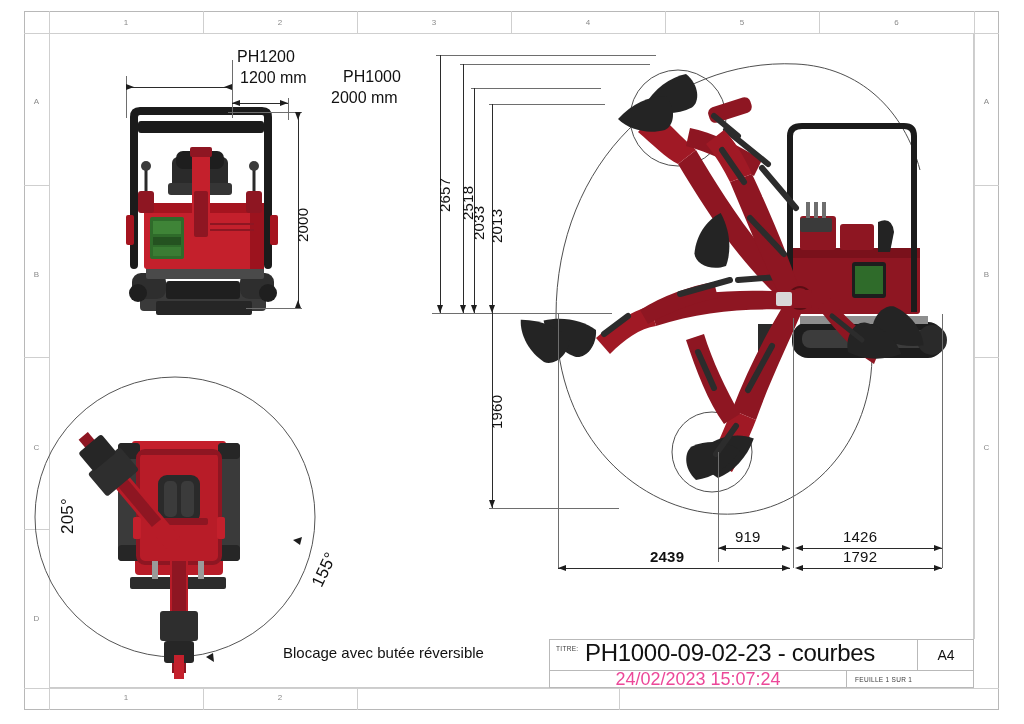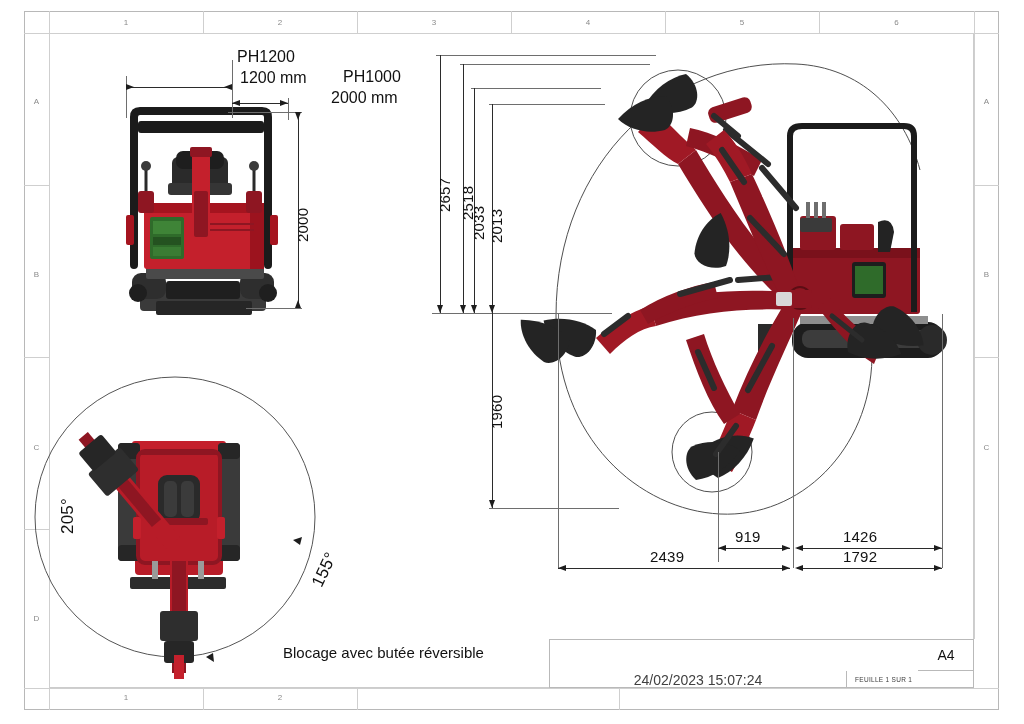--- a/index.html
+++ b/index.html
@@ -28,21 +28,21 @@
   .dimtext{position:absolute;font-size:15px;color:#111;font-family:"Liberation Sans",sans-serif;white-space:nowrap;letter-spacing:.2px;}
   .dimtext.vert{transform-origin:0 0;transform:rotate(-90deg);}
   .label{position:absolute;font-size:16px;color:#111;white-space:nowrap;font-family:"Liberation Sans",sans-serif;}
 
   
   .tb{position:absolute;left:549px;top:639px;width:425px;height:49px;border:1px solid #b9b9b9;box-sizing:border-box;background:#fff;}
   .tb-main{position:absolute;left:0;top:0;width:368px;height:31px;border-right:1px solid #b9b9b9;border-bottom:1px solid #b9b9b9;box-sizing:border-box;}
   .tb-titre{position:absolute;left:6px;top:5px;font-size:6.5px;color:#3b3b3b;letter-spacing:.3px;}
   .tb-title{position:absolute;left:35px;top:-1px;width:330px;font-size:24px;color:#111;white-space:nowrap;font-family:"Liberation Sans",sans-serif;letter-spacing:-.3px;}
   .tb-fmt{position:absolute;left:368px;top:0;width:56px;height:31px;display:flex;align-items:center;justify-content:center;font-size:14px;color:#111;border-bottom:1px solid #b9b9b9;box-sizing:border-box;}
-  .tb-date{position:absolute;left:0;top:31px;width:297px;height:17px;display:flex;align-items:center;justify-content:center;font-size:14px;color:#404040;border-right:1px solid #b9b9b9;box-sizing:border-box;text-align:center;}
+  .tb-date{position:absolute;left:0;top:31px;width:297px;height:17px;display:flex;align-items:center;justify-content:center;font-size:18px;color:#ec4899;border-right:1px solid #b9b9b9;box-sizing:border-box;text-align:center;}
   .tb-sheet{position:absolute;left:297px;top:31px;width:127px;height:17px;display:flex;align-items:center;padding-left:8px;font-size:6.5px;color:#3b3b3b;box-sizing:border-box;letter-spacing:.3px;}
 
   .note{position:absolute;font-size:15px;color:#111;line-height:1.18;white-space:nowrap;}
 
   svg{display:block;overflow:visible;}
   .vwrap{position:absolute;}
 </style>
 </head>
 <body>
 
@@ -363,26 +363,30 @@
   <div class="dimtext" style="left:735px;top:528px;">919</div>
 
   <div class="dimline h" style="left:797px;top:548px;width:145px;"></div>
   <div class="arrow left" style="left:795px;top:545px;"></div>
   <div class="arrow right" style="left:934px;top:545px;"></div>
   <div class="dimtext" style="left:843px;top:528px;">1426</div>
 
   <div class="dimline h" style="left:558px;top:568px;width:232px;"></div>
   <div class="arrow left" style="left:558px;top:565px;"></div>
   <div class="arrow right" style="left:782px;top:565px;"></div>
-  <div class="dimtext" style="left:650px;top:548px;">2439</div>
+  <div class="dimtext" style="left:650px;top:548px;font-weight:bold;">2439</div>
 
   <div class="dimline h" style="left:797px;top:568px;width:145px;"></div>
   <div class="arrow left" style="left:795px;top:565px;"></div>
   <div class="arrow right" style="left:934px;top:565px;"></div>
   <div class="dimtext" style="left:843px;top:548px;">1792</div>
 
   <div class="tb">
+    <div class="tb-main">
+      <div class="tb-titre">TITRE:</div>
+      <div class="tb-title">PH1000-09-02-23 - courbes</div>
+    </div>
     <div class="tb-fmt">A4</div>
     <div class="tb-date">24/02/2023 15:07:24</div>
     <div class="tb-sheet">FEUILLE 1 SUR 1</div>
   </div>
 
 </div>
 
 </body></html>

